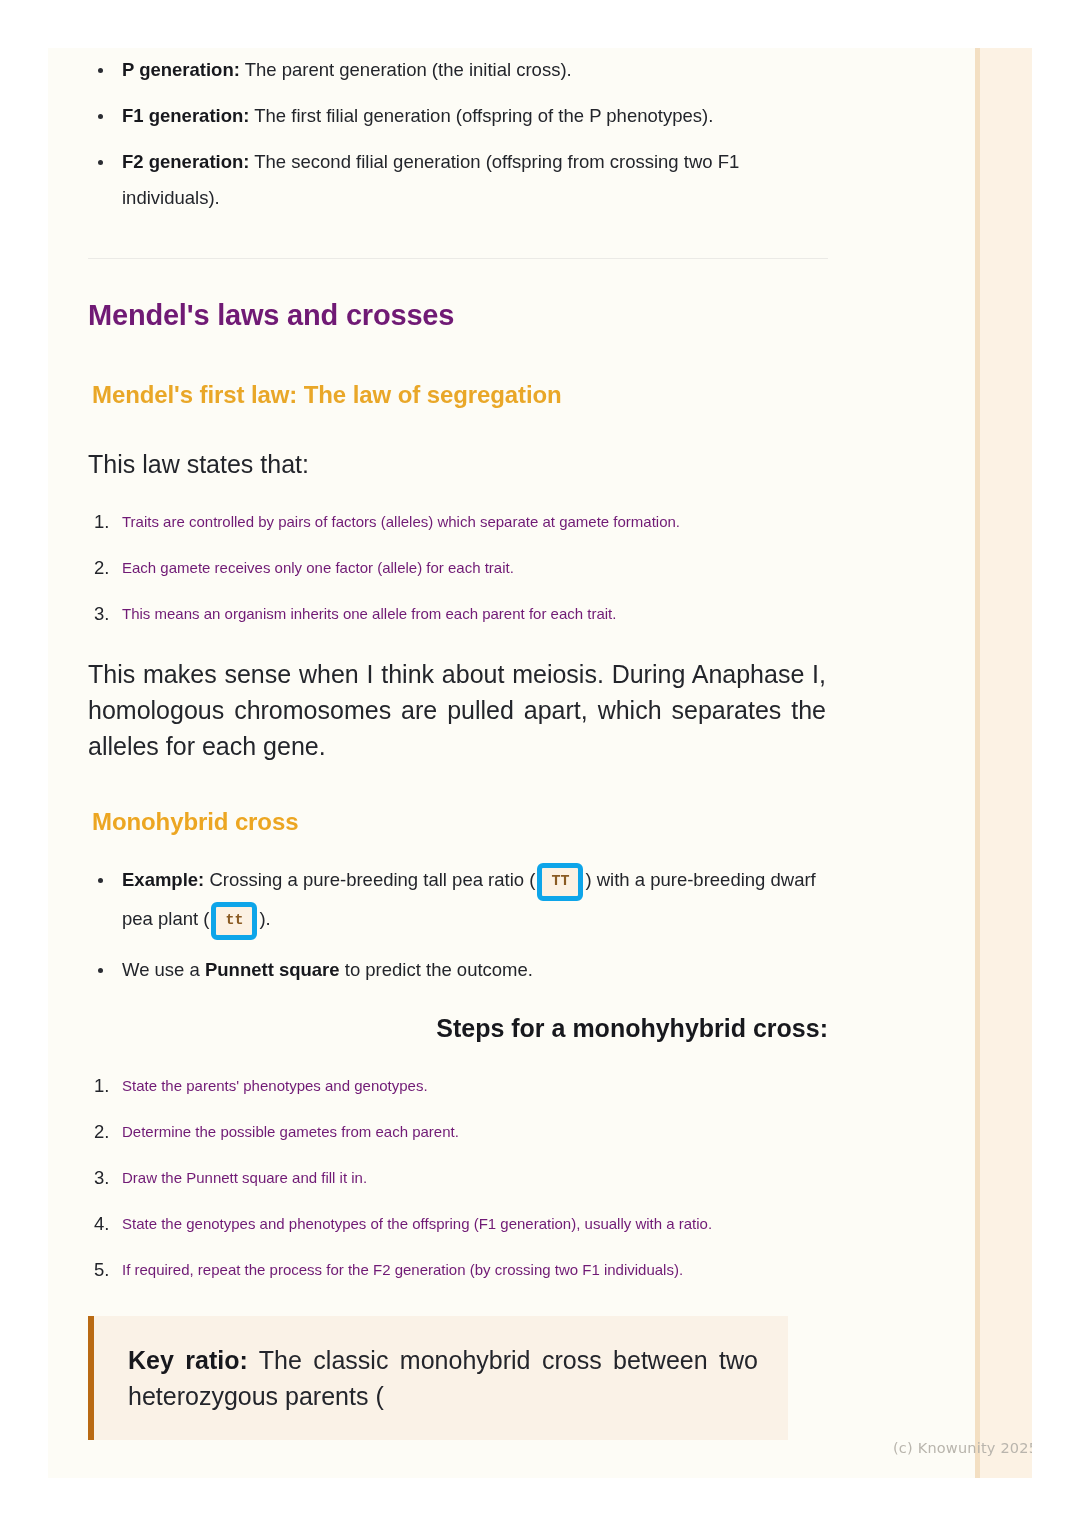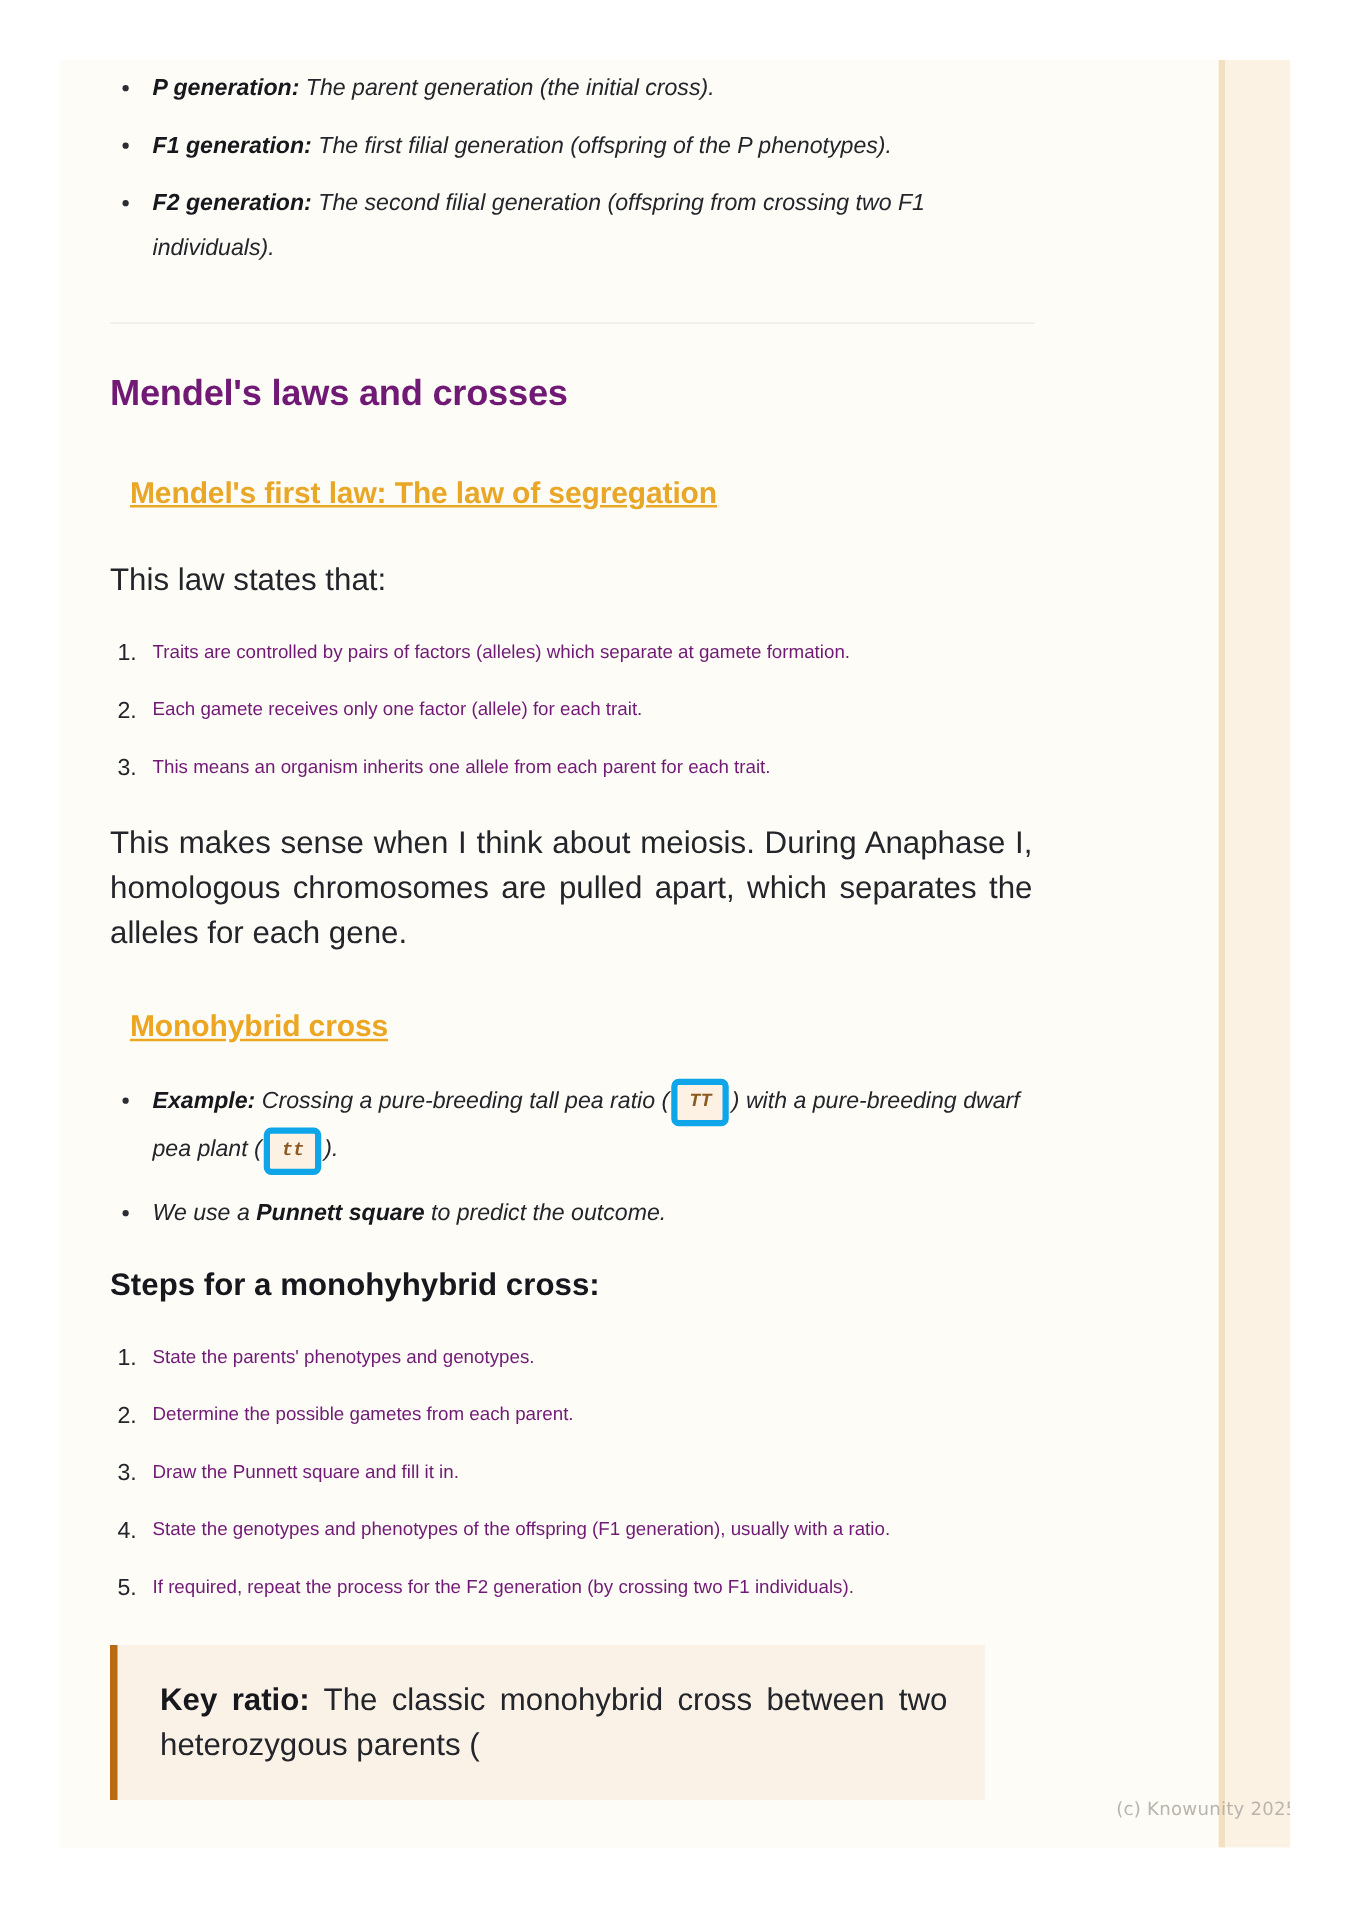--- a/index.html
+++ b/index.html
@@ -72,21 +72,20 @@
     margin: 0;
     padding: 0;
   }
   ul.bullets > li {
     position: relative;
     padding-left: 34px;
     font-size: 18.5px;
     line-height: 36px;
     color: #23252b;
     margin-bottom: 10px;
-    font-style: italic;
   }
   ul.bullets > li:before {
     content: "";
     position: absolute;
     left: 10px;
     top: 16px;
     width: 5px;
     height: 5px;
     border-radius: 50%;
     background: #2b2d33;
@@ -123,23 +122,22 @@
     font-weight: 700;
     color: #701a75;
     margin: 0;
     letter-spacing: -0.2px;
   }
   h3.h-minor {
     font-size: 24px;
     line-height: 32px;
     font-weight: 600;
     color: #E9A728;
-    margin: 16px;
+    margin: 4px;
     letter-spacing: -0.1px;
-    text-decoration: underline;
   }
   h3.h-minor.alt { color: #ECA622; }
 
   .divider {
     height: 1px;
     background: #EBEAE6;
     width: 740px;
   }
 
   
@@ -223,21 +221,21 @@
 
       <ul class="bullets" style="margin-top:24px;">
         <li style="padding-right:2px;">
           <b>Example:</b><span> Crossing a pure-breeding tall pea ratio (</span><code class="chip">TT</code><span>) with a pure-breeding dwarf pea plant (</span><code class="chip">tt</code><span>).</span>
         </li>
         <li style="margin-top:12px;">
           <span>We use a </span><b>Punnett square</b><span> to predict the outcome.</span>
         </li>
       </ul>
 
-      <p class="para" style="margin-top:22px;"><b>Steps for a monohyhybrid cross:</b></p>
+      <p class="para" style="margin-top:22px;text-align:right;"><b>Steps for a monohyhybrid cross:</b></p>
 
       <ol class="numbers" style="margin-top:22px;">
         <li>State the parents' phenotypes and genotypes.</li>
         <li>Determine the possible gametes from each parent.</li>
         <li>Draw the Punnett square and fill it in.</li>
         <li style="padding-right:40px;">State the genotypes and phenotypes of the offspring (F1 generation), usually with a ratio.</li>
         <li style="padding-right:18px;">If required, repeat the process for the F2 generation (by crossing two F1 individuals).</li>
       </ol>
 
       <div class="callout" style="margin-top:28px;">

